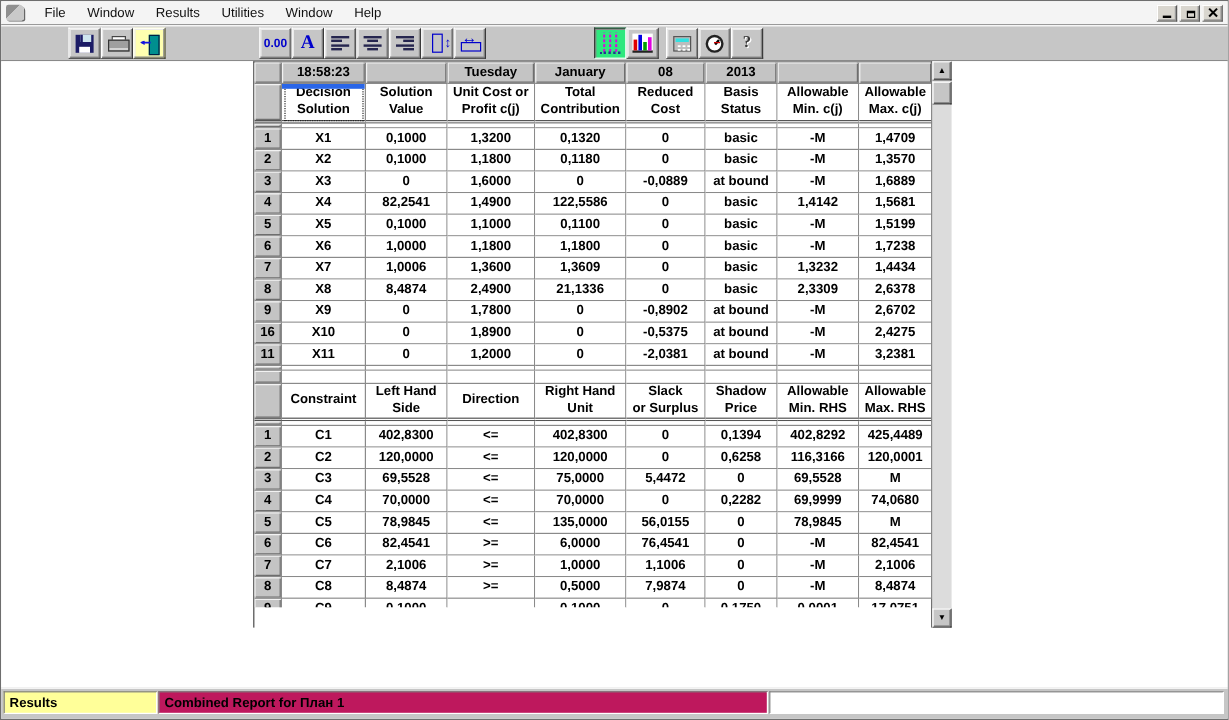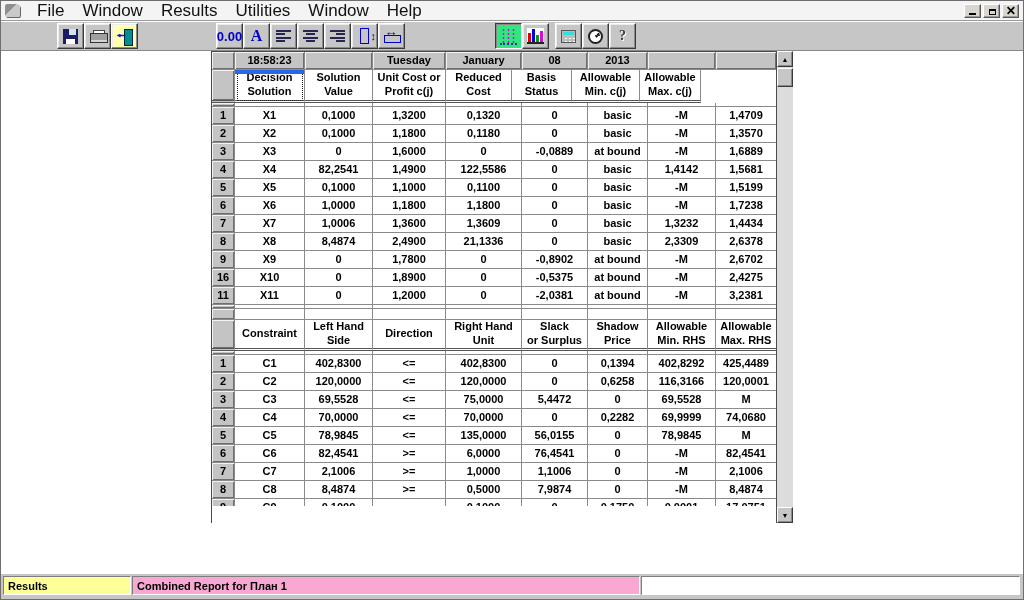--- a/index.html
+++ b/index.html
@@ -32,21 +32,21 @@
   .g-x { position:relative; width:9px; height:9px; }
   .g-x::before,.g-x::after { content:""; position:absolute; left:4px; top:-1px; width:2px; height:11px; background:#000; }
   .g-x::before { transform:rotate(45deg); } .g-x::after { transform:rotate(-45deg); }
 
   
   .menubar { height:20px; background:#f4f4f4; display:flex; align-items:center;
              padding:0 4px; border-bottom:1px solid #9a9a9a; }
   .child-icon { width:15px; height:13px; margin-right:8px; flex:none;
                 background:linear-gradient(135deg,#8f8f8f 40%,#c9c9c9 40%);
                 border-radius:2px 4px 2px 2px; box-shadow:1px 1px 0 #666; }
-  .menu-item { font-size:17px; color:#111; padding:2px 9px; cursor:default; }
+  .menu-item { font-size:11px; color:#111; padding:2px 9px; cursor:default; }
   .mdi-controls { margin-left:auto; display:flex; gap:2px; }
 
   
   .toolbar { height:30px; background:#c6c6c6; border-top:1px solid #fff;
              border-bottom:1px solid #8a8a8a; display:flex; align-items:center; position:relative; }
   .tbtn { width:27px; height:26px; background:#c6c6c6; border:1px solid;
           border-color:#fff #3a3a3a #3a3a3a #fff; box-shadow:inset -1px -1px 0 #8a8a8a, inset 1px 1px 0 #ececec;
           display:flex; align-items:center; justify-content:center; flex:none; position:relative; }
   .tbtn.pressed { border-color:#3a3a3a #fff #fff #3a3a3a; box-shadow:inset 1px 1px 0 #8a8a8a; }
   .sp { flex:none; } 
@@ -55,21 +55,21 @@
   .i-floppy::before { content:""; position:absolute; top:0; left:4px; width:7px; height:6px; background:#cfe6ef; border-left:2px solid #1c1c66; }
   .i-floppy::after  { content:""; position:absolute; bottom:0; left:3px; width:9px; height:5px; background:#fff; }
   .i-printer { width:16px; height:13px; position:relative; }
   .i-printer::before { content:""; position:absolute; top:0; left:3px; width:10px; height:5px; background:#fff; border:1px solid #444; }
   .i-printer::after  { content:""; position:absolute; bottom:0; left:0; width:16px; height:8px; background:#9f9f9f; border:1px solid #333; box-shadow:inset 0 -2px 0 #d4d4d4, 10px -1px 0 -5px #e00000; }
   .tbtn.exit { background:#ffffb0; }
   .i-door { width:16px; height:15px; position:relative; }
   .i-door::before { content:""; position:absolute; right:0; top:0; width:7px; height:15px; background:#008f8f; border:1px solid #024; }
   .i-door::after { content:""; position:absolute; left:0; top:5px; width:9px; height:4px; background:#1414e0;
                    clip-path:polygon(0 50%, 45% 0, 45% 30%, 100% 30%, 100% 70%, 45% 70%, 45% 100%); }
-  .i-num { color:#0000cc; font-weight:bold; font-size:13px; letter-spacing:0; }
+  .i-num { color:#0000cc; font-weight:bold; font-size:10px; letter-spacing:0; }
   .i-font { color:#0000cc; font-weight:bold; font-size:16px; font-family:"Liberation Serif", serif; line-height:1; }
   .i-align { width:15px; height:12px; display:flex; flex-direction:column; justify-content:space-between; }
   .i-align i { display:block; height:2px; background:#26264f; }
   .i-align.left i:nth-child(even) { width:9px; align-self:flex-start; }
   .i-align.center i:nth-child(even) { width:9px; align-self:center; }
   .i-align.right i:nth-child(even) { width:9px; align-self:flex-end; }
   .i-rowh { width:9px; height:16px; border:1px solid #0000cc; position:relative; }
   .i-rowh::after { content:"↕"; position:absolute; right:-8px; top:1px; color:#0000cc; font-size:11px; font-weight:bold; }
   .i-colw { width:18px; height:14px; position:relative; }
   .i-colw::before { content:"↔"; position:absolute; top:-5px; left:2px; color:#0000cc; font-size:13px; font-weight:bold; }
@@ -246,20 +246,22 @@
           <div class="cell c8 gray"></div>
         </div>
         <div class="t-row rhead">
           <div class="cell c0 gray"></div>
           <div class="cell c1 focus">Decision
 Solution</div>
           <div class="cell c2">Solution
 Value</div>
           <div class="cell c3">Unit Cost or
 Profit c(j)</div>
+          <div class="cell c4">Total
+Contribution</div>
           <div class="cell c5">Reduced
 Cost</div>
           <div class="cell c6">Basis
 Status</div>
           <div class="cell c7">Allowable
 Min. c(j)</div>
           <div class="cell c8">Allowable
 Max. c(j)</div>
         </div>
         <div class="t-row rsep">
@@ -550,17 +552,17 @@
         </div>
       <div class="sthumb"></div>
       <div class="sbtn down">
           <span>▼</span>
         </div>
     </div>
   </div>
 
   <div class="statusbar">
     <div class="spanel mode" style="background:#ffff99;">Results</div>
-    <div class="spanel msg" style="background:#f9a8d4;">Combined Report for План 1</div>
+    <div class="spanel msg" style="background:#be185d;">Combined Report for План 1</div>
     <div class="spanel fill"></div>
   </div>
 
 </div>
 
 </body></html>

